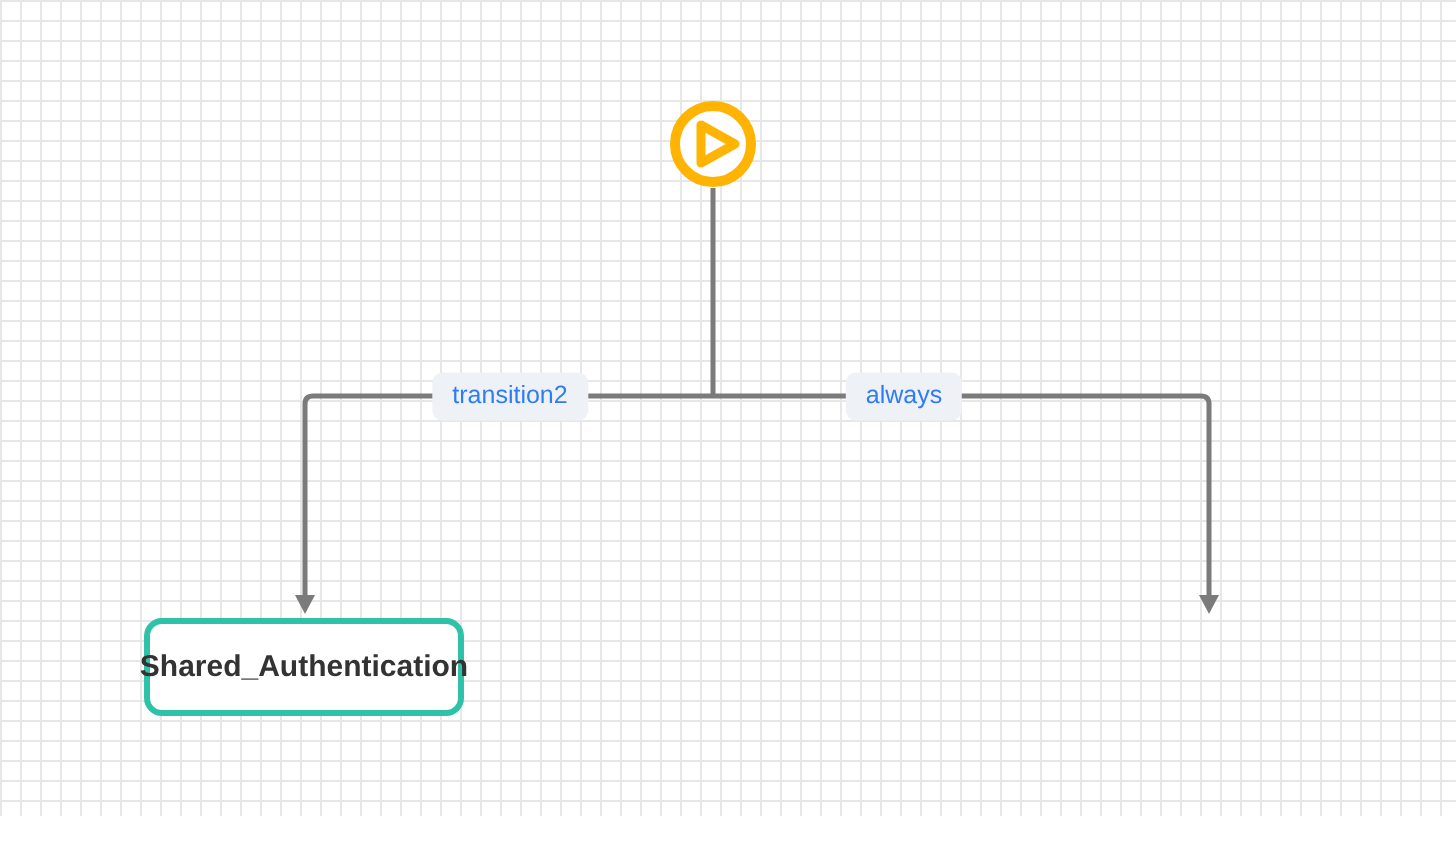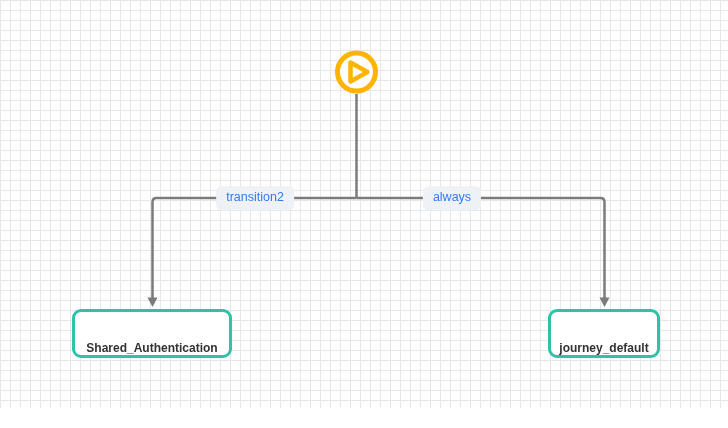--- a/index.html
+++ b/index.html
@@ -35,27 +35,27 @@
     border-radius: 5px;
     white-space: nowrap;
     cursor: pointer;
   }
   .edge-label.left  { left: 255px; top: 198px; }
   .edge-label.right { left: 452px; top: 198px; }
 
   .node {
     position: absolute;
     display: flex;
-    align-items: flex-end;
+    align-items: center;
     justify-content: center;
     background: #ffffff;
     border: 3px solid #2ec3a9;
     border-radius: 9px;
     font-weight: bold;
-    font-size: 12px;
+    font-size: 15px;
     color: #333333;
     white-space: nowrap;
     cursor: pointer;
   }
   .node.left  { left: 72px;  top: 309px; width: 160px; height: 49px; }
   .node.right { left: 548px; top: 309px; width: 112px; height: 49px; }
 
   .start-node {
     position: absolute;
     left: 332px;
@@ -89,17 +89,14 @@
   </svg>
 
   <div class="edge-label left">transition2</div>
 
   <div class="edge-label right">always</div>
 
   <div class="node left">
     <span>Shared_Authentication</span>
   </div>
 
-  <div class="node right">
-    <span>journey_default</span>
-  </div>
 
 </div>
 
 </body></html>

